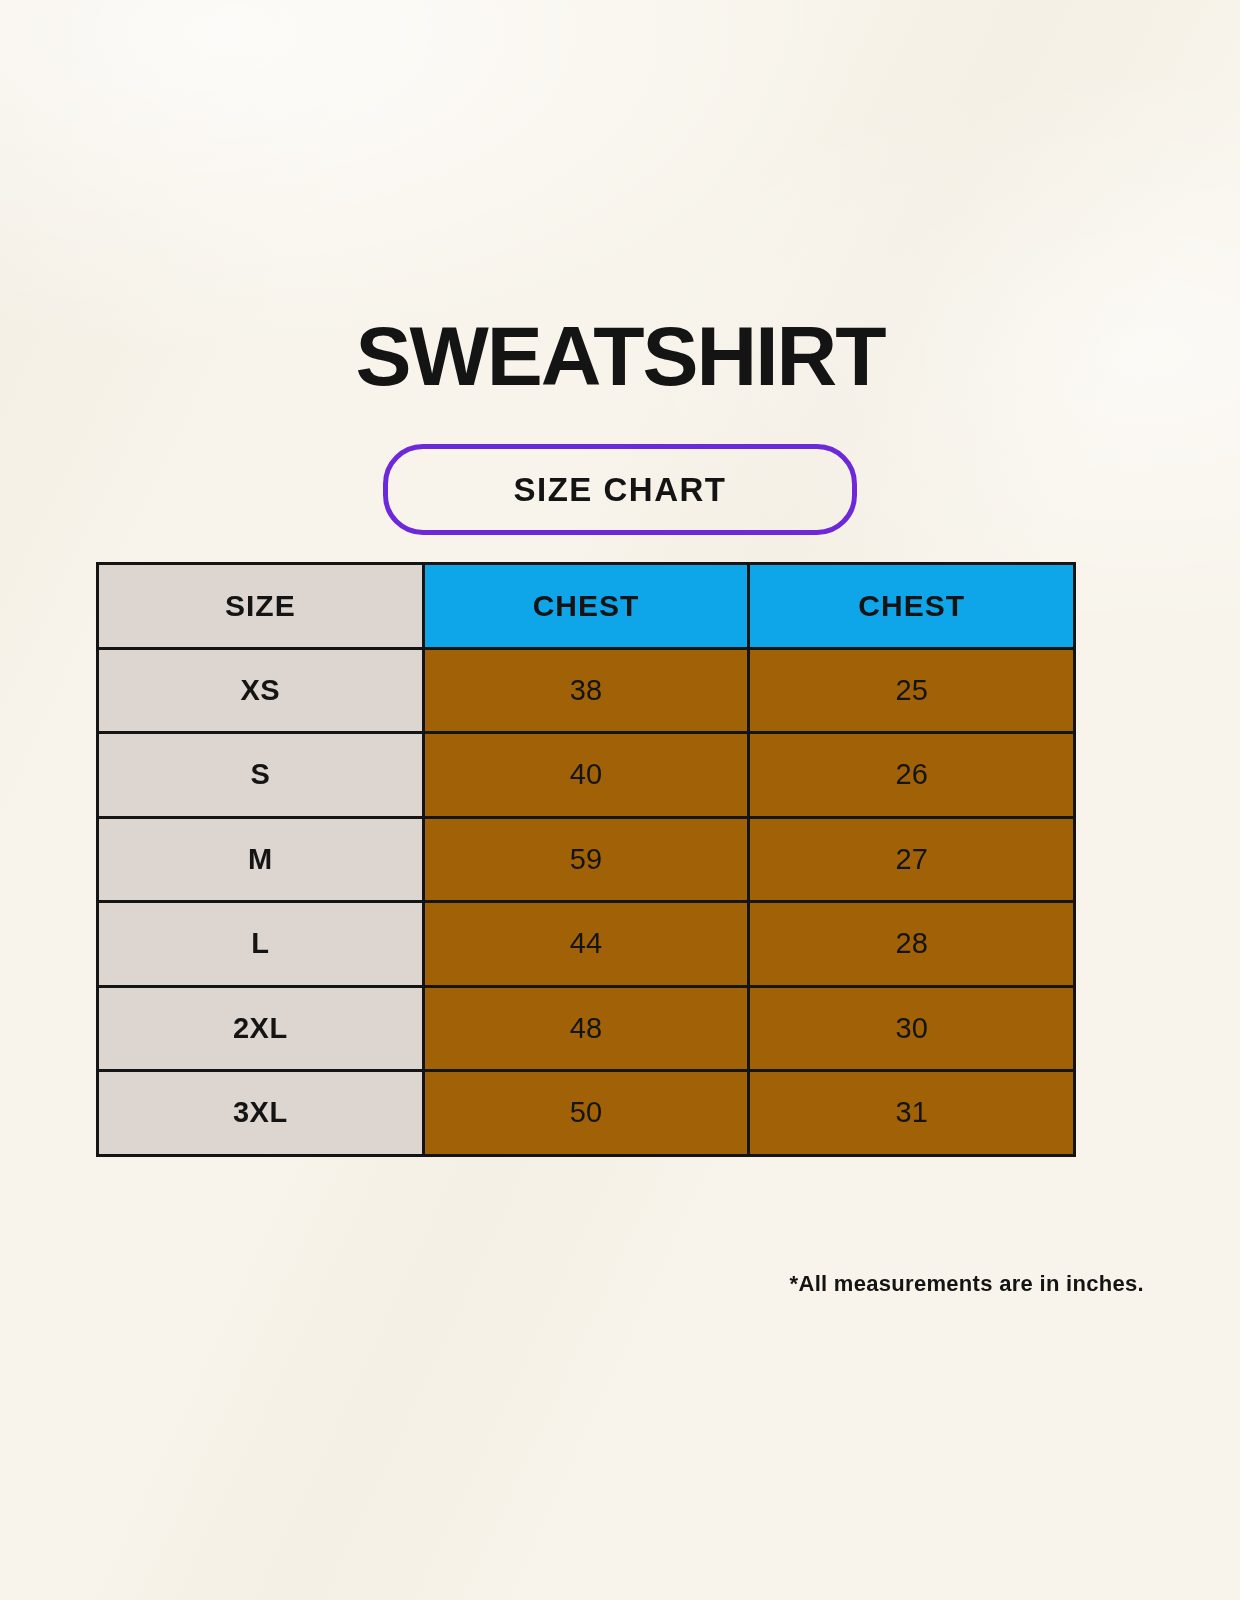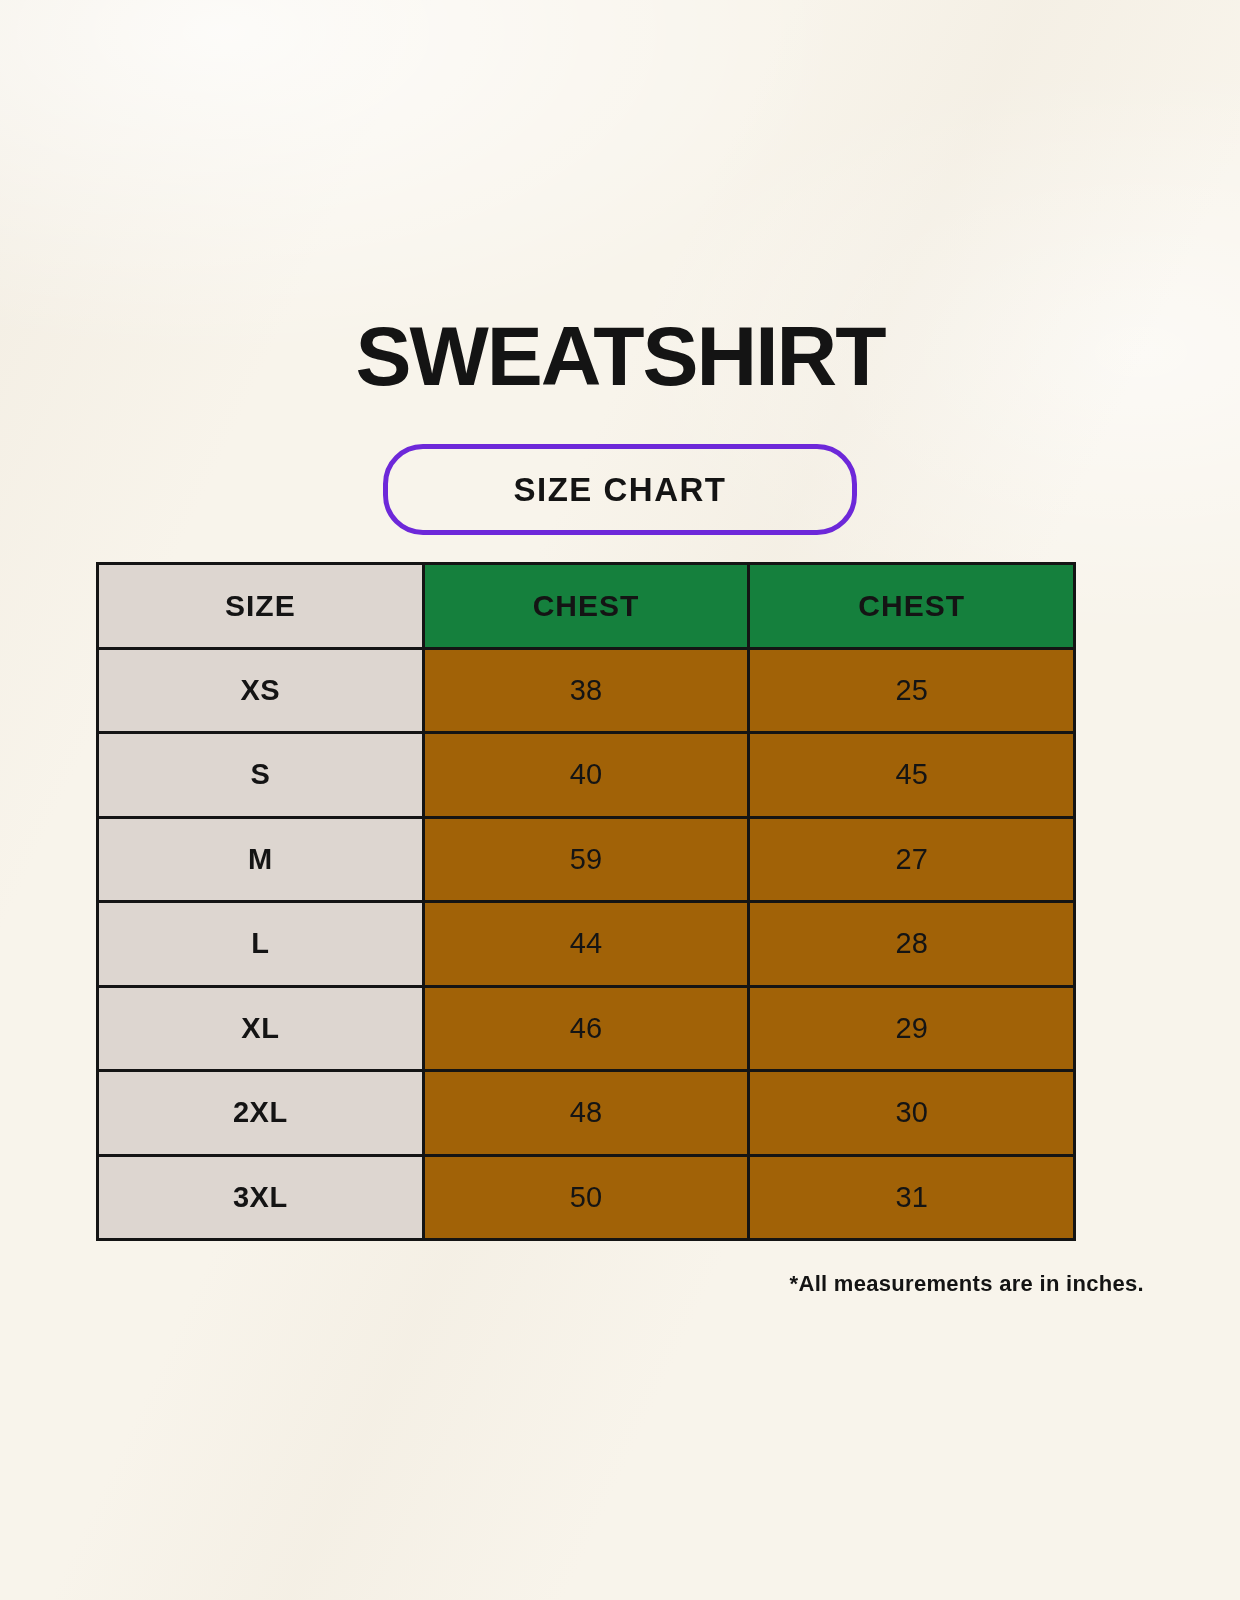--- a/index.html
+++ b/index.html
@@ -74,21 +74,21 @@
     vertical-align: middle;
   }
 
   th.head {
     font-size: 30px;
     font-weight: bold;
     letter-spacing: 1px;
   }
 
   .bg-taupe { background-color: #ddd6d0; }
-  .bg-pink  { background-color: #15803d; }
+  .bg-pink  { background-color: #0ea5e9; }
   .bg-cream { background-color: #a16207; }
 
   td.size-label {
     font-size: 29px;
     font-weight: bold;
     letter-spacing: 0.5px;
   }
 
   td.num {
     font-size: 29px;
@@ -125,36 +125,31 @@
     </thead>
     <tbody>
       <tr>
         <td class="size-label bg-taupe">XS</td>
         <td class="num bg-cream">38</td>
         <td class="num bg-cream">25</td>
       </tr>
       <tr>
         <td class="size-label bg-taupe">S</td>
         <td class="num bg-cream">40</td>
-        <td class="num bg-cream">45</td>
+        <td class="num bg-cream">26</td>
       </tr>
       <tr>
         <td class="size-label bg-taupe">M</td>
         <td class="num bg-cream">59</td>
         <td class="num bg-cream">27</td>
       </tr>
       <tr>
         <td class="size-label bg-taupe">L</td>
         <td class="num bg-cream">44</td>
         <td class="num bg-cream">28</td>
-      </tr>
-      <tr>
-        <td class="size-label bg-taupe">XL</td>
-        <td class="num bg-cream">46</td>
-        <td class="num bg-cream">29</td>
       </tr>
       <tr>
         <td class="size-label bg-taupe">2XL</td>
         <td class="num bg-cream">48</td>
         <td class="num bg-cream">30</td>
       </tr>
       <tr>
         <td class="size-label bg-taupe">3XL</td>
         <td class="num bg-cream">50</td>
         <td class="num bg-cream">31</td>

